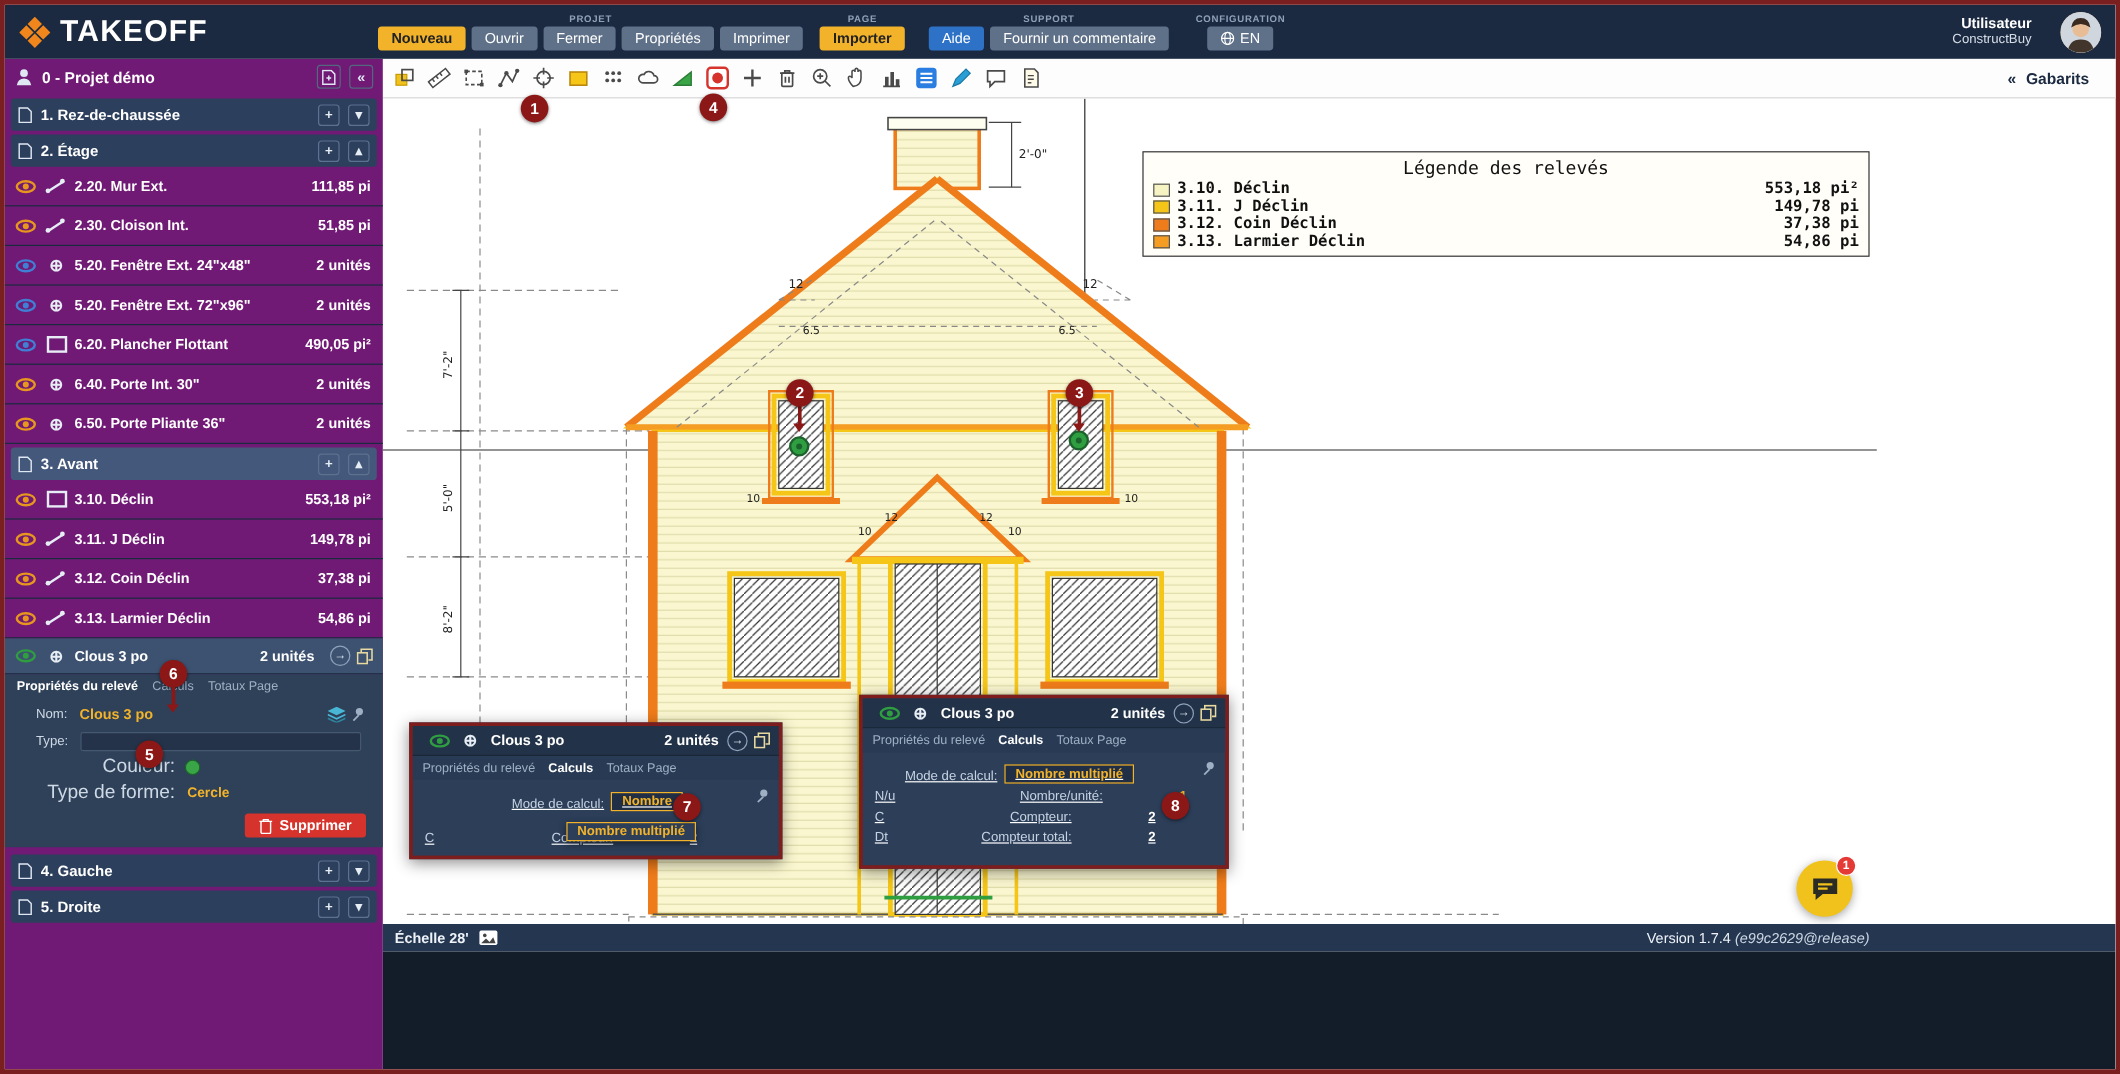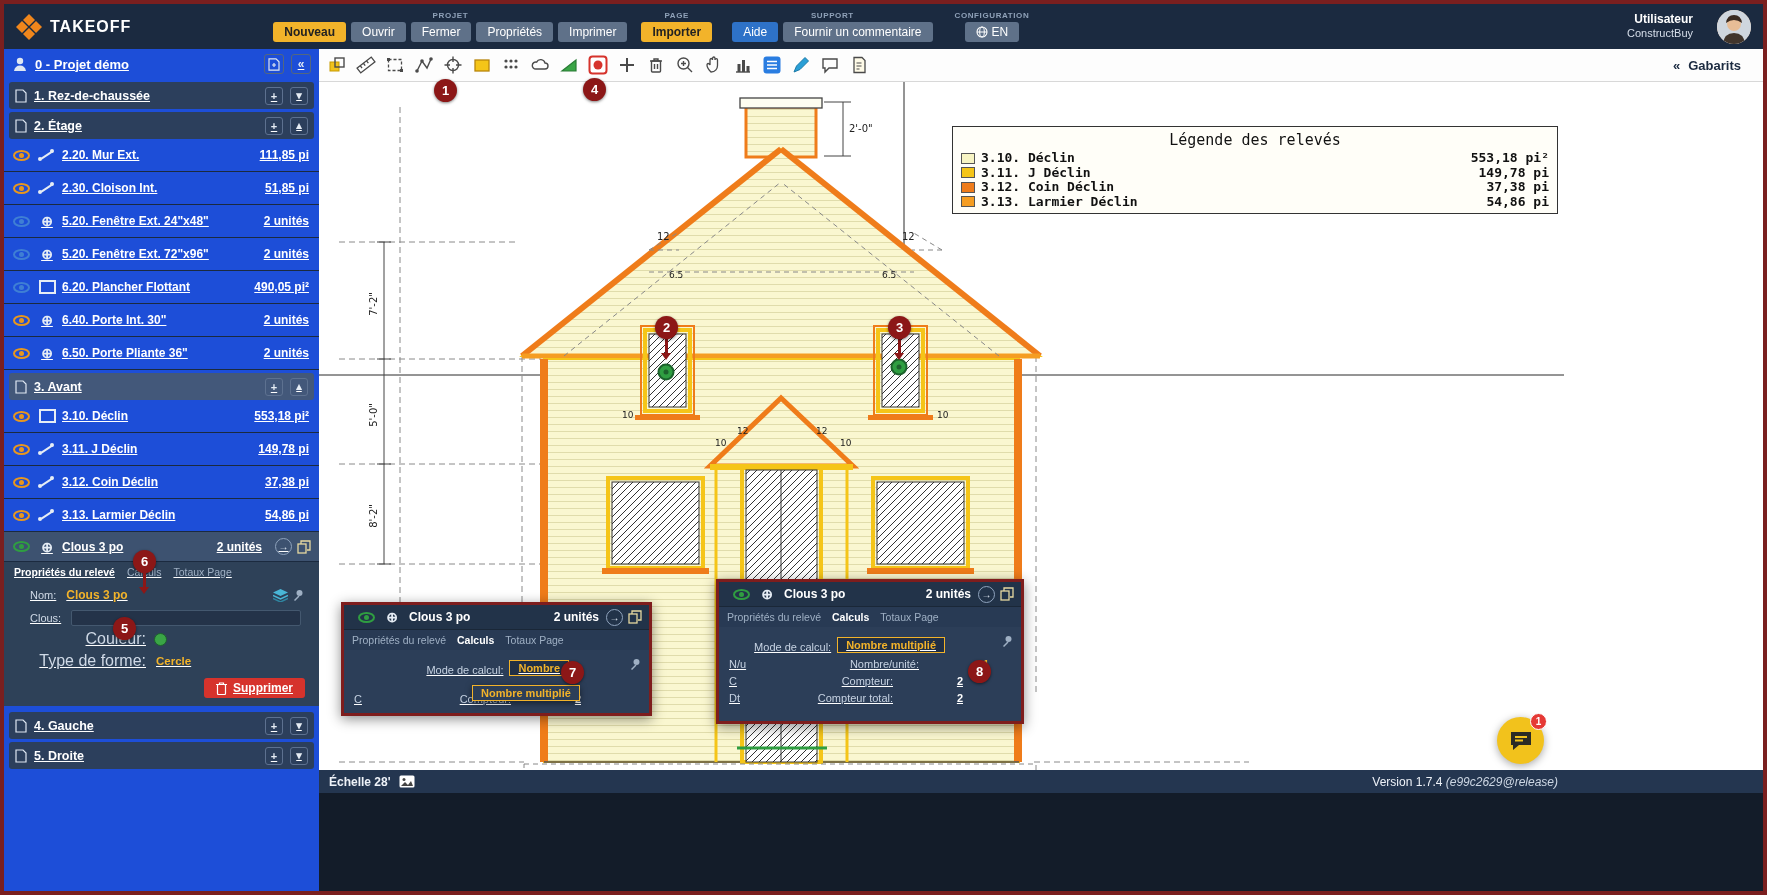--- a/index.html
+++ b/index.html
@@ -5,34 +5,34 @@
   * { box-sizing: border-box; }
   html,body { margin:0; padding:0; }
   body {
     width:1767px; height:895px; position:relative; overflow:hidden;
     font-family:"Liberation Sans",sans-serif;
     background:#fff; border:4px solid #7a1f1f;
   }
   
   #topbar{position:absolute;left:0;top:0;right:0;height:45px;background:#1b2a40;display:flex;align-items:center;z-index:20;}
   .logo{display:flex;align-items:center;gap:8px;margin-left:12px;}
-  .logo-text{color:#fff;font-weight:bold;font-size:16px;letter-spacing:1px;}
+  .logo-text{color:#fff;font-weight:bold;font-size:25px;letter-spacing:1px;}
   .tb-group{display:flex;flex-direction:column;align-items:center;justify-content:center;height:45px;}
   .tb-group-label{font-size:8px;color:#8fa1b8;letter-spacing:.6px;margin-bottom:2px;font-weight:bold;}
   .tb-btns{display:flex;gap:5px;}
   .tb-btn{height:20px;padding:0 11px;border:none;border-radius:3px;background:#5f7189;color:#fff;font-size:12px;font-family:inherit;display:flex;align-items:center;gap:4px;cursor:pointer;}
   .tb-btn.yellow{background:#f2b32a;color:#222;font-weight:bold;}
   .tb-btn.blue{background:#2e72c8;}
   .tb-user{margin-left:auto;margin-right:12px;display:flex;align-items:center;gap:24px;}
   .tb-user-text{text-align:right;color:#fff;line-height:1.15;}
   .tb-user-name{font-size:12px;font-weight:bold;}
   .tb-user-co{font-size:11px;color:#d6deea;}
   .avatar{width:34px;height:34px;border-radius:50%;overflow:hidden;background:#e8bd96;flex:none;}
   
-  #sidebar{position:absolute;left:0;top:45px;width:315px;bottom:0;background:#1d4ed8;z-index:10;color:#fff;text-decoration:underline;}
+  #sidebar{position:absolute;left:0;top:45px;width:315px;bottom:0;background:#701a75;z-index:10;color:#fff;}
   .sb-header{height:30px;display:flex;align-items:center;padding:0 8px;gap:7px;font-size:13px;font-weight:bold;}
   .sq-btn{width:20px;height:20px;border:1px solid #53677f;border-radius:3px;display:flex;align-items:center;justify-content:center;font-size:12px;color:#dfe7f2;flex:none;cursor:pointer;}
   .sb-spacer{flex:1;}
   .pg-row{height:27px;margin:3px 5px 0 5px;background:#2c3f5c;border-radius:3px;display:flex;align-items:center;padding:0 6px;gap:7px;font-size:12.5px;font-weight:bold;cursor:pointer;}
   .pg-row.active{background:#43587a;}
   .row-btn{width:18px;height:18px;border:1px solid #5d7190;border-radius:3px;display:flex;align-items:center;justify-content:center;font-size:11px;color:#e6edf5;flex:none;cursor:pointer;}
   .meas-row{height:33px;display:flex;align-items:center;border-bottom:1px solid #1b2a3f;font-size:12px;font-weight:bold;cursor:pointer;}
   .meas-row.selected{height:30px;background:#3d5270;}
   .m-label{flex:1;white-space:nowrap;overflow:hidden;}
   .m-val{padding-right:10px;white-space:nowrap;}
@@ -317,21 +317,21 @@
         </svg>
       </span>
       <span class="tool" style="width:18px;height:18px;margin-right:4px;">
         <svg width="12" height="12" viewBox="0 0 12 12">
           <circle cx="7.5" cy="4" r="3" fill="#9fb0c4"></circle>
           <line x1="7" y1="7" x2="2.5" y2="11.5" stroke="#9fb0c4" stroke-width="1.5"></line>
         </svg>
       </span>
     </div>
     <div class="frm-row">
-      <span class="lbl-left">Clous:</span>
+      <span class="lbl-left">Type:</span>
       <input class="note-input" style="">
     </div>
     <div class="frm-row" style="min-height:17px;">
       <span class="lbl-right">Couleur:</span>
       <span class="color-dot" style="background: rgb(58, 165, 70);"></span>
     </div>
     <div class="frm-row" style="min-height:17px;">
       <span class="lbl-right">Type de forme:</span>
       <span class="orange-val" style="margin-left:2px;font-size:11.5px;">Cercle</span>
     </div>

